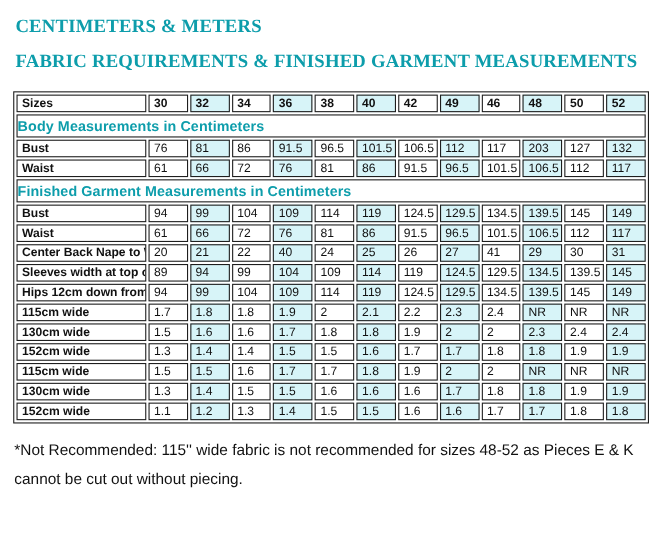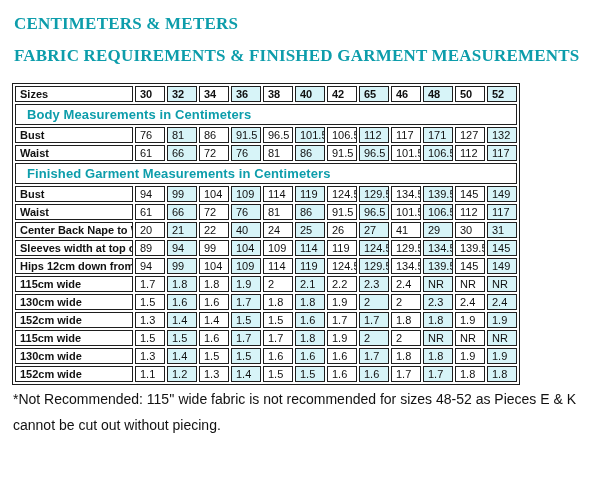--- a/index.html
+++ b/index.html
@@ -29,21 +29,21 @@
     font-weight: bold;
     font-size: 17px;
     line-height: 32px;
     color: var(--accent);
     letter-spacing: 0.2px;
     margin-left: 2px;
     white-space: nowrap;
   }
   table.meas {
     margin-top: 11px;
-    width: 508px;
+    width: 578px;
     table-layout: fixed;
     border-collapse: separate;
     border-spacing: 2px;
     border: 1px solid var(--border);
     background: #ffffff;
   }
   table.meas td {
     border: 1px solid var(--border);
     background: #ffffff;
     font-size: 11px;
@@ -60,25 +60,25 @@
     background: var(--stripe);
   }
   table.meas td.size-head {
     font-weight: bold;
   }
   table.meas td.section-cell {
     color: var(--accent);
     font-weight: bold;
     font-size: 13px;
     line-height: 13px;
-    padding: 3px 4px 3px 11px;
+    padding: 3px 4px 3px 0;
     letter-spacing: 0.1px;
   }
   .footnote {
-    margin-top: 1px;
+    margin-top: 11px;
     margin-left: 1px;
     font-size: 14px;
     line-height: 26px;
     color: var(--ink);
     width: 578px;
   }
 </style>
 </head>
 <body>
 
@@ -94,41 +94,41 @@
     <tbody>
         <tr>
           <td class="label-col">Sizes</td>
           <td class="size-head">30</td>
           <td class="size-head hl">32</td>
           <td class="size-head">34</td>
           <td class="size-head hl">36</td>
           <td class="size-head">38</td>
           <td class="size-head hl">40</td>
           <td class="size-head">42</td>
-          <td class="size-head hl">65</td>
+          <td class="size-head hl">49</td>
           <td class="size-head">46</td>
           <td class="size-head hl">48</td>
           <td class="size-head">50</td>
           <td class="size-head hl">52</td>
         </tr>
         <tr>
           <td class="section-cell" colspan="13">Body Measurements in Centimeters</td>
         </tr>
         <tr>
           <td class="label-col">Bust</td>
           <td>76</td>
           <td class="hl">81</td>
           <td>86</td>
           <td class="hl">91.5</td>
           <td>96.5</td>
           <td class="hl">101.5</td>
           <td>106.5</td>
           <td class="hl">112</td>
           <td>117</td>
-          <td class="hl">171</td>
+          <td class="hl">203</td>
           <td>127</td>
           <td class="hl">132</td>
         </tr>
         <tr>
           <td class="label-col">Waist</td>
           <td>61</td>
           <td class="hl">66</td>
           <td>72</td>
           <td class="hl">76</td>
           <td>81</td>

